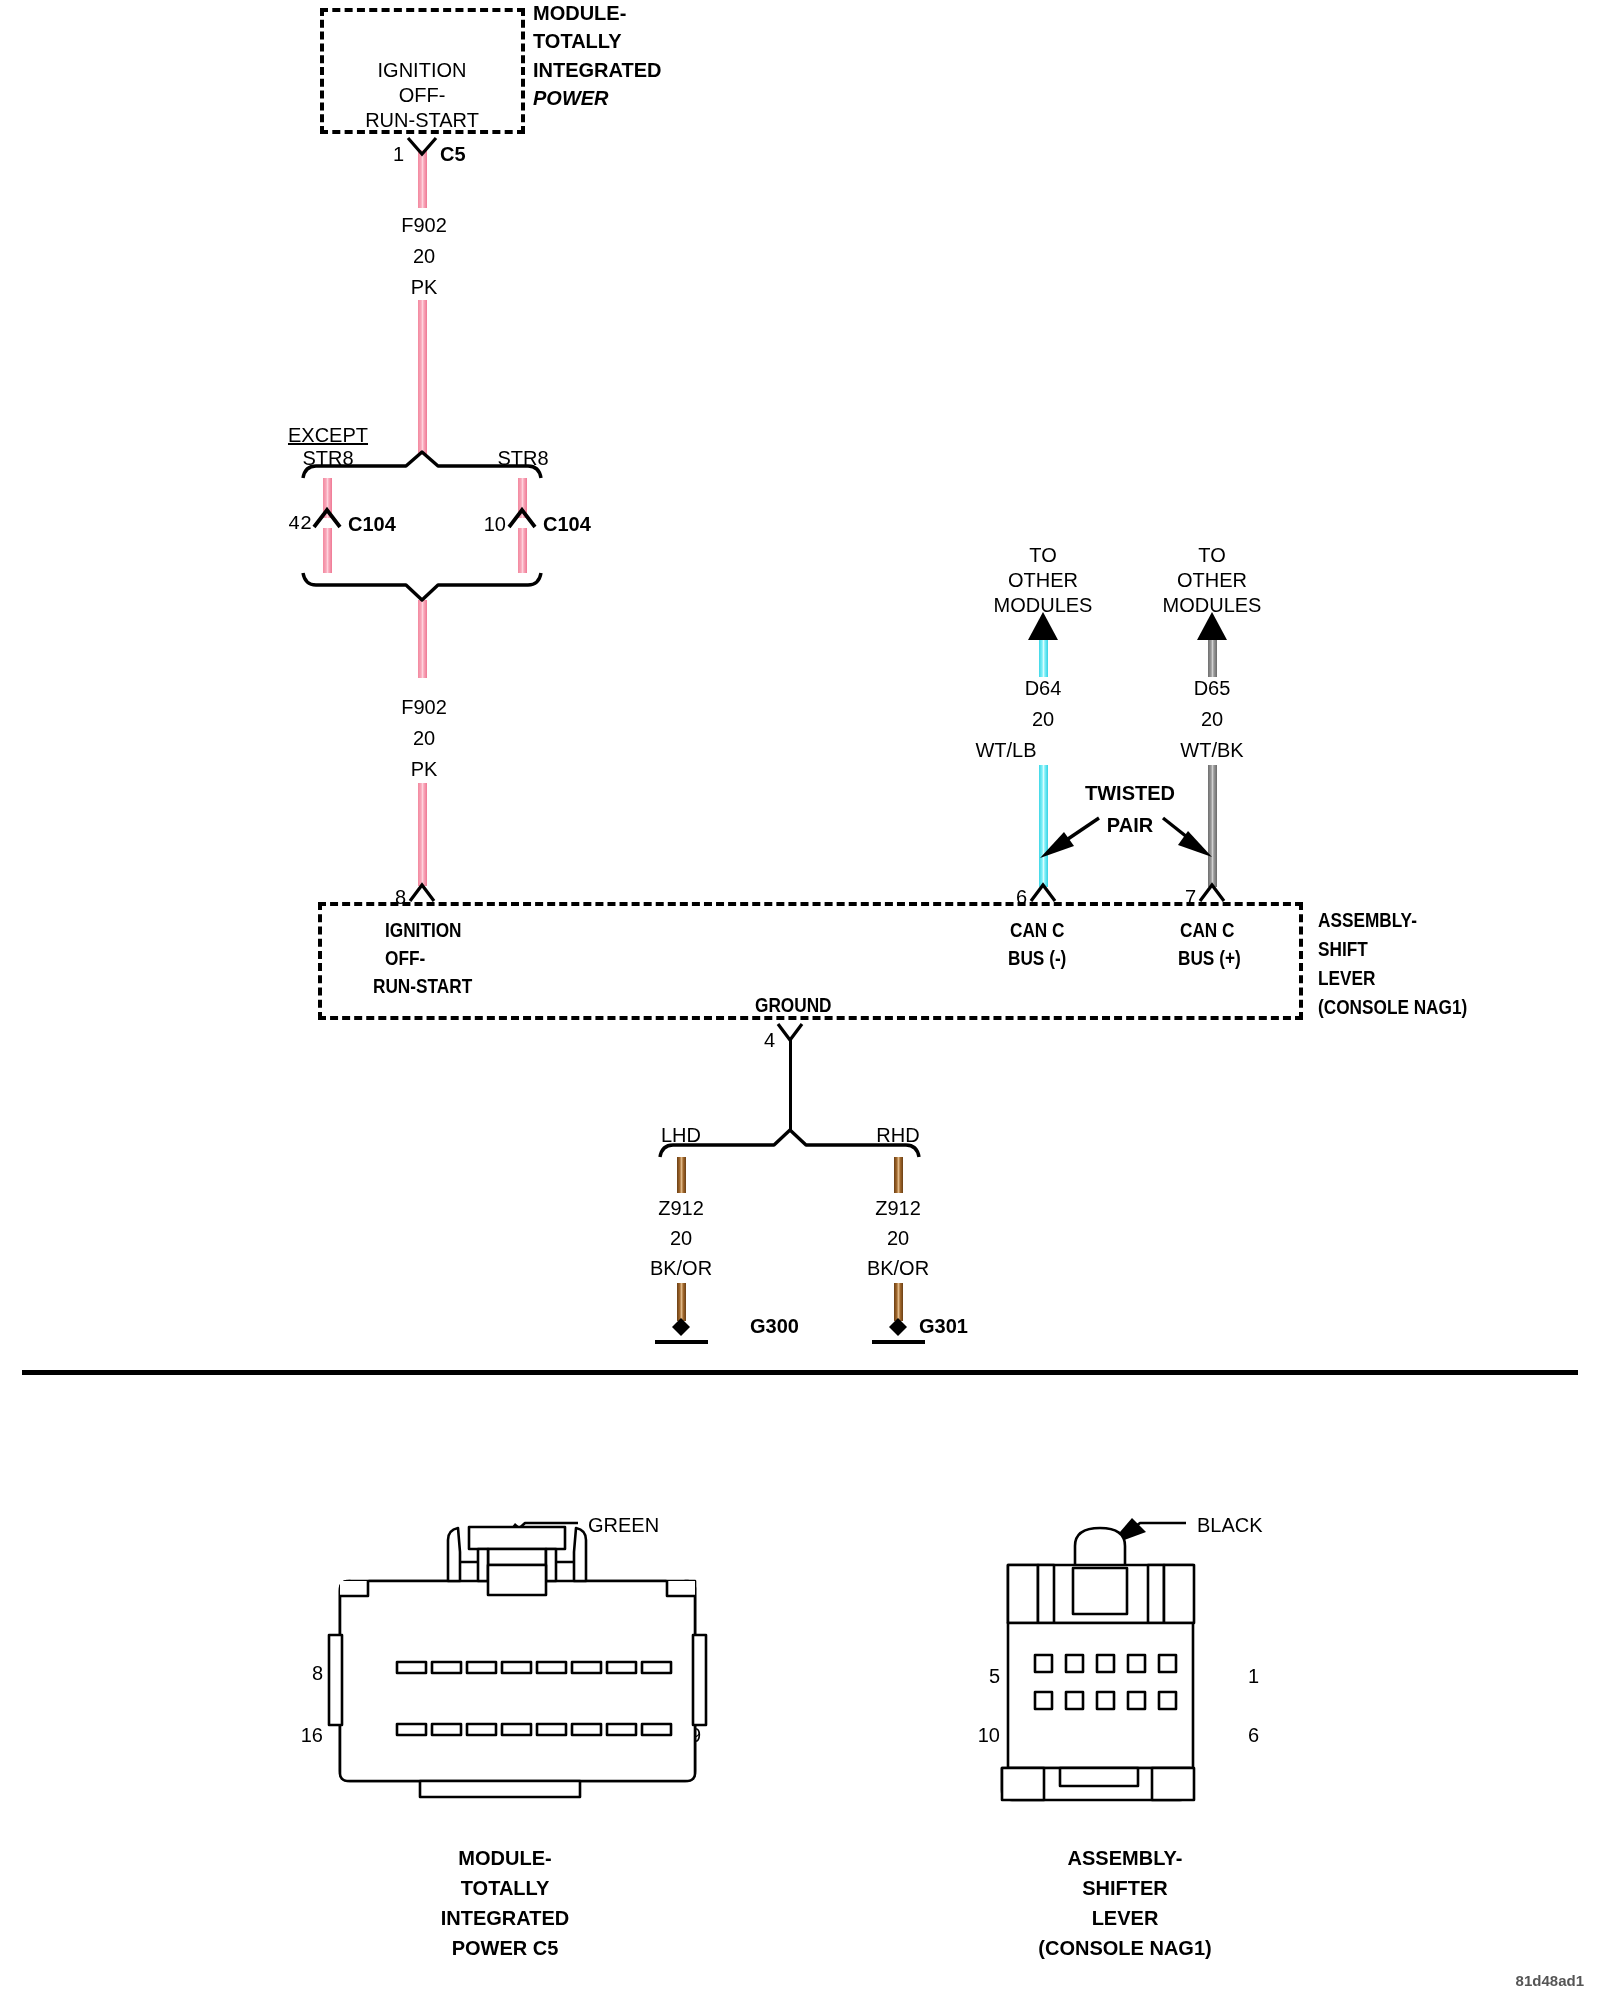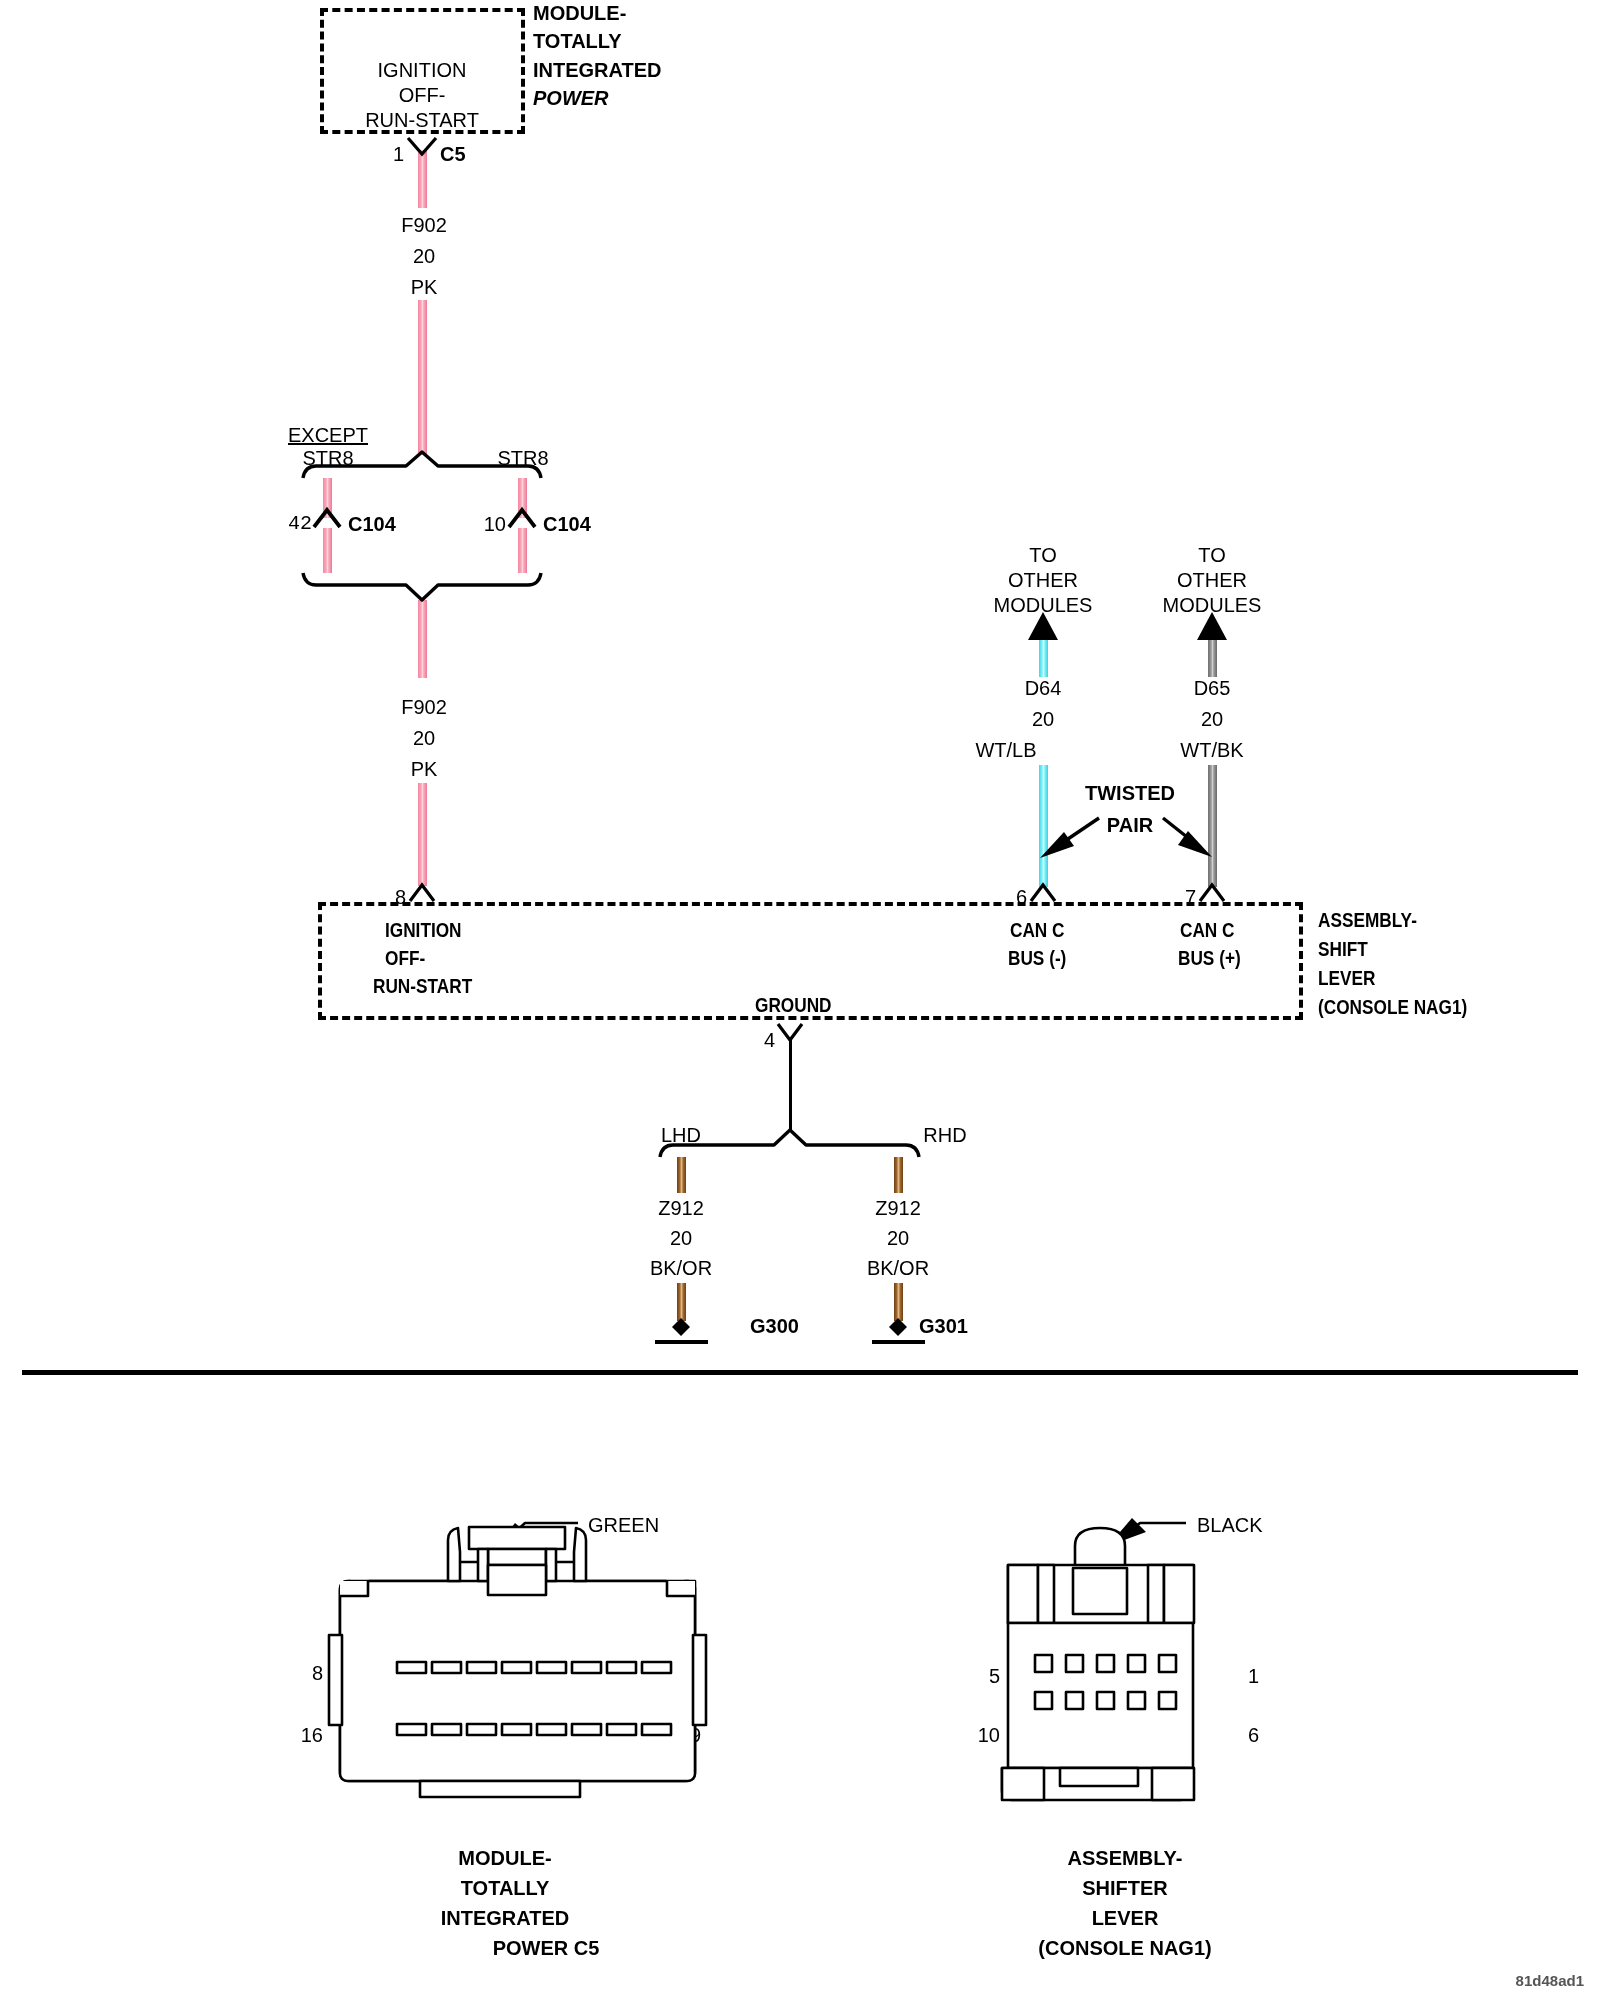--- a/index.html
+++ b/index.html
@@ -158,21 +158,21 @@
 
   <div class="cond" style="position:absolute; left:1318px; top:908px; font-size:21px;">ASSEMBLY-</div>
   <div class="cond" style="position:absolute; left:1318px; top:937px; font-size:21px;">SHIFT</div>
   <div class="cond" style="position:absolute; left:1318px; top:966px; font-size:21px;">LEVER</div>
   <div class="cond" style="position:absolute; left:1318px; top:995px; font-size:21px;">(CONSOLE NAG1)</div>
 
   <div class="t r" style="left:775px; top:1027px;">4</div>
   <div class="blk-line" style="left:789px; top:1040px; height:90px;"></div>
 
   <div class="t c" style="left:681px; top:1122px;">LHD</div>
-  <div class="t c" style="left:898px; top:1122px;margin-left:47px;">RHD</div>
+  <div class="t c" style="left:898px; top:1122px;">RHD</div>
 
   <div class="wire bkor" style="left:677px; top:1157px; height:36px;"></div>
   <div class="t c" style="left:681px; top:1195px;">Z912</div>
   <div class="t c" style="left:681px; top:1225px;">20</div>
   <div class="t c" style="left:681px; top:1255px;">BK/OR</div>
   <div class="wire bkor" style="left:677px; top:1283px; height:38px;"></div>
   <div class="t b" style="left:702px; top:1313px;margin-left:48px;">G300</div>
 
   <div class="wire bkor" style="left:894px; top:1157px; height:36px;"></div>
   <div class="t c" style="left:898px; top:1195px;">Z912</div>
@@ -186,21 +186,21 @@
   <div class="t" style="left:588px; top:1512px;">GREEN</div>
 
   <div class="t r" style="left:323px; top:1660px;">8</div>
   <div class="t r" style="left:323px; top:1722px;">16</div>
   <div class="t" style="left:690px; top:1660px;">1</div>
   <div class="t" style="left:690px; top:1722px;">9</div>
 
   <div class="t b c" style="left:505px; top:1845px;">MODULE-</div>
   <div class="t b c" style="left:505px; top:1875px;">TOTALLY</div>
   <div class="t b c" style="left:505px; top:1905px;">INTEGRATED</div>
-  <div class="t b c" style="left:505px; top:1935px;margin-left:41px;">POWER C5</div>
+  <div class="t b c" style="left:505px; top:1935px;">POWER C5</div>
 
   <div class="t" style="left:1197px; top:1512px;">BLACK</div>
 
   <div class="t r" style="left:1000px; top:1663px;">5</div>
   <div class="t r" style="left:1000px; top:1722px;">10</div>
   <div class="t" style="left:1248px; top:1663px;">1</div>
   <div class="t" style="left:1248px; top:1722px;">6</div>
 
   <div class="t b c" style="left:1125px; top:1845px;">ASSEMBLY-</div>
   <div class="t b c" style="left:1125px; top:1875px;">SHIFTER</div>

